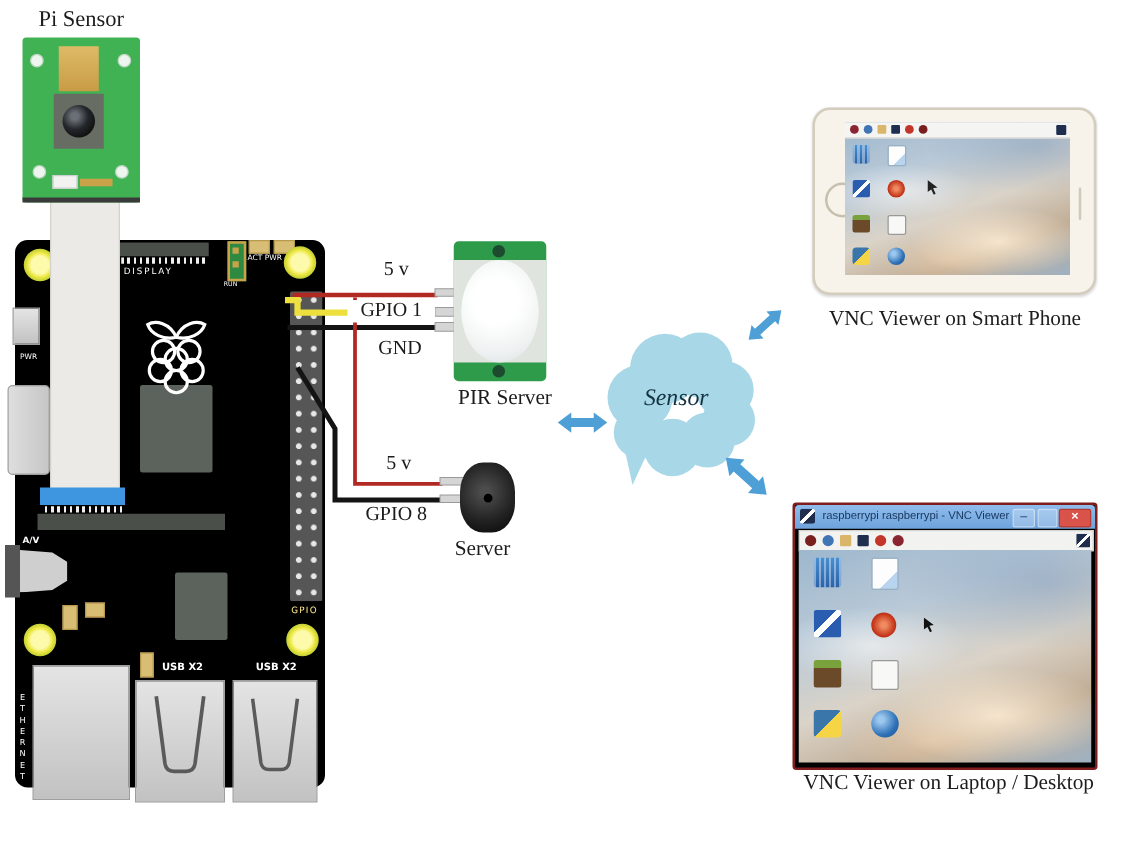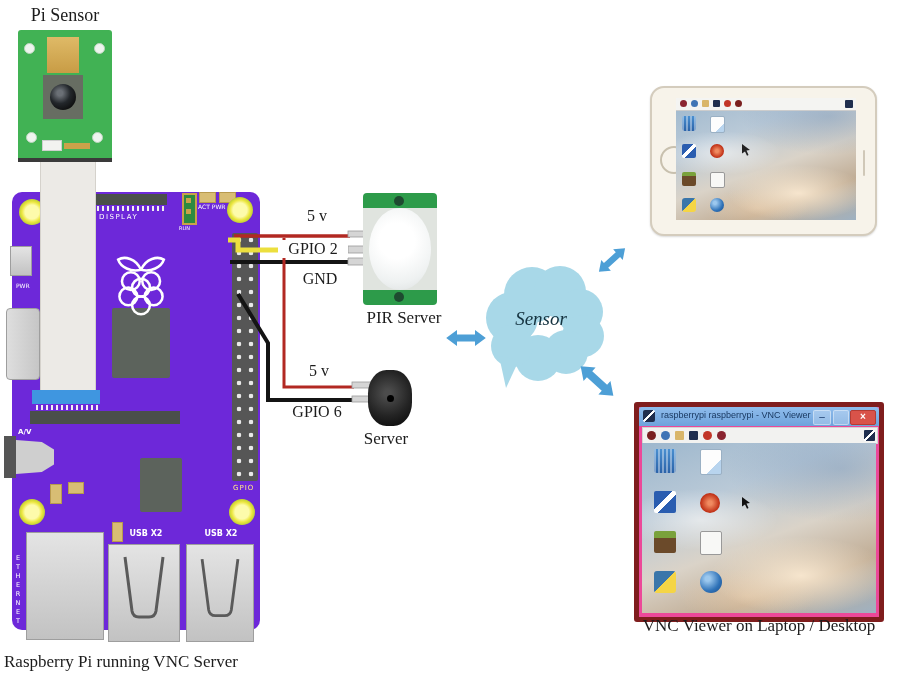--- a/index.html
+++ b/index.html
@@ -40,21 +40,21 @@
   .tbico{position:absolute;width:9px;height:9px;top:3px;border-radius:50%;}
   .winbtn{position:absolute;top:3px;height:13px;font-size:10px;line-height:12px;text-align:center;
           color:#1a3a6b;background:rgba(255,255,255,.25);border:1px solid rgba(255,255,255,.4);border-radius:2px;}
   .vtext{writing-mode:vertical-rl;text-orientation:upright;letter-spacing:1px;}
 </style>
 </head>
 <body>
 
 <div id="stage">
 
-  <div class="abs" style="left:12px;top:192px;width:248px;height:438px;background:#6d28d9;border-radius:10px;">
+  <div class="abs" style="left:12px;top:192px;width:248px;height:438px;background:#000000;border-radius:10px;">
 
     <div class="abs" style="left:83px;top:2px;width:72px;height:11px;background:#4a4f4a;"></div>
     <div class="teeth" style="left:85px;top:14px;width:68px;height:5px;"></div>
     <div class="silk" style="left:87px;top:21px;font-size:7px;letter-spacing:1.5px;">DISPLAY</div>
 
     <div class="abs" style="left:170px;top:1px;width:11px;height:28px;background:#2d8a40;border:2px solid #caa24a;"></div>
     <div class="abs" style="left:174px;top:6px;width:5px;height:5px;background:#caa24a;"></div>
     <div class="abs" style="left:174px;top:17px;width:5px;height:5px;background:#caa24a;"></div>
     <div class="silk" style="left:167px;top:33px;font-size:5px;">RUN</div>
 
@@ -186,24 +186,24 @@
   </div>
   <div class="abs lbl cap" style="left:352px;top:308px;width:104px;">PIR Server</div>
 
   <div class="abs" style="left:368px;top:370px;width:44px;height:56px;border-radius:42%;
               background:radial-gradient(circle at 45% 42%,#4c4c4c 8%,#242424 55%,#0c0c0c 90%);">
     <div class="abs" style="left:19px;top:25px;width:7px;height:7px;border-radius:50%;background:#000;"></div>
   </div>
   <div class="abs lbl cap" style="left:345px;top:429px;width:82px;">Server</div>
 
   <div class="abs lbl wlabel" style="left:290px;top:207px;width:50px;">5 v</div>
-  <div class="abs lbl wlabel" style="left:278px;top:240px;width:66px;">GPIO 2</div>
+  <div class="abs lbl wlabel" style="left:278px;top:240px;width:66px;">GPIO 1</div>
   <div class="abs lbl wlabel" style="left:292px;top:270px;width:52px;">GND</div>
   <div class="abs lbl wlabel" style="left:294px;top:362px;width:46px;">5 v</div>
-  <div class="abs lbl wlabel" style="left:278px;top:403px;width:74px;">GPIO 6</div>
+  <div class="abs lbl wlabel" style="left:278px;top:403px;width:74px;">GPIO 8</div>
 
   <div class="abs" style="left:650px;top:86px;width:223px;height:146px;background:#f7f3ea;border:2px solid #d4ccbd;border-radius:14px;box-shadow:0 1px 2px rgba(0,0,0,.15);">
     <div class="abs" style="left:8px;top:58px;width:24px;height:24px;border-radius:50%;border:2px solid #c8c0ae;"></div>
     <div class="abs" style="right:10px;top:62px;width:2px;height:26px;background:#d0c8b8;border-radius:2px;"></div>
     <div class="abs sky" style="left:24px;top:10px;width:180px;height:122px;">
       <div class="abs" style="left:0;top:0;width:100%;height:12px;background:#f4f4f2;border-bottom:1px solid #ccc;">
         <div class="tbico" style="left:4px;top:2px;width:7px;height:7px;background:#8a2430;"></div>
         <div class="tbico" style="left:15px;top:2px;width:7px;height:7px;background:#3f74b5;"></div>
         <div class="tbico" style="left:26px;top:2px;width:7px;height:7px;background:#d9b66a;border-radius:1px;"></div>
         <div class="tbico" style="left:37px;top:2px;width:7px;height:7px;background:#1f2e4e;border-radius:1px;"></div>
@@ -217,22 +217,23 @@
       <div class="icon icon-wolfram" style="left:34px;top:46px;width:14px;height:14px;"></div>
       <div class="icon icon-minecraft" style="left:6px;top:74px;width:14px;height:14px;"></div>
       <div class="icon icon-notes" style="left:34px;top:74px;width:13px;height:14px;"></div>
       <div class="icon icon-python" style="left:6px;top:100px;width:14px;height:14px;"></div>
       <div class="icon icon-browser" style="left:34px;top:100px;width:14px;height:14px;"></div>
       <svg class="abs" style="left:66px;top:46px;" width="10" height="12" viewBox="0 0 10 12">
         <path d="M0 0 L8 6 L4.5 6.5 L6.5 11 L5 11.8 L3 7.5 L0 9.5 Z" fill="#222"></path>
       </svg>
     </div>
   </div>
-
-  <div class="abs" style="left:634px;top:402px;width:240px;height:210px;background:#ec4899;border:5px solid #7f1d1d;border-radius:3px;">
+  <div class="abs lbl cap" style="left:640px;top:245px;width:248px;">VNC Viewer on Smart Phone</div>
+
+  <div class="abs" style="left:634px;top:402px;width:240px;height:210px;background:#000000;border:2px solid #7f1d1d;border-radius:3px;">
     <div class="abs" style="left:0;top:0;width:100%;height:19px;background:linear-gradient(#8fbcec,#6ea3dc);border-radius:3px 3px 0 0;">
       <div class="abs" style="left:4px;top:3px;width:12px;height:12px;background:#1f2e4e;border-radius:2px;
                   background-image:linear-gradient(135deg,transparent 42%,#fff 42% 58%,transparent 58%);"></div>
       <div class="abs" style="left:22px;top:3px;font-size:9px;color:#17365e;white-space:nowrap;">raspberrypi raspberrypi - VNC Viewer</div>
       <div class="winbtn" style="right:48px;width:16px;">–</div>
       <div class="winbtn" style="right:30px;width:14px;"></div>
       <div class="winbtn" style="right:3px;width:24px;background:#d9534a;border-color:#b43c34;color:#fff;font-weight:bold;">×</div>
     </div>
     <div class="abs" style="left:3px;top:20px;width:234px;height:15px;background:#f2f2f0;border:1px solid #d5d5d2;">
       <div class="tbico" style="left:4px;top:3px;background:#7a1f1f;"></div>
@@ -253,15 +254,14 @@
       <div class="icon icon-notes" style="left:58px;top:88px;width:20px;height:22px;"></div>
       <div class="icon icon-python" style="left:12px;top:128px;width:22px;height:22px;"></div>
       <div class="icon icon-browser" style="left:58px;top:128px;width:22px;height:22px;"></div>
       <svg class="abs" style="left:100px;top:54px;" width="10" height="12" viewBox="0 0 10 12">
         <path d="M0 0 L8 6 L4.5 6.5 L6.5 11 L5 11.8 L3 7.5 L0 9.5 Z" fill="#111"></path>
       </svg>
     </div>
   </div>
   <div class="abs lbl cap" style="left:628px;top:616px;width:262px;text-align:center;">VNC Viewer on Laptop / Desktop</div>
 
-  <div class="abs lbl cap" style="left:4px;top:652px;width:270px;text-align:left;">Raspberry Pi running VNC Server</div>
 
 </div>
 
 </body></html>

